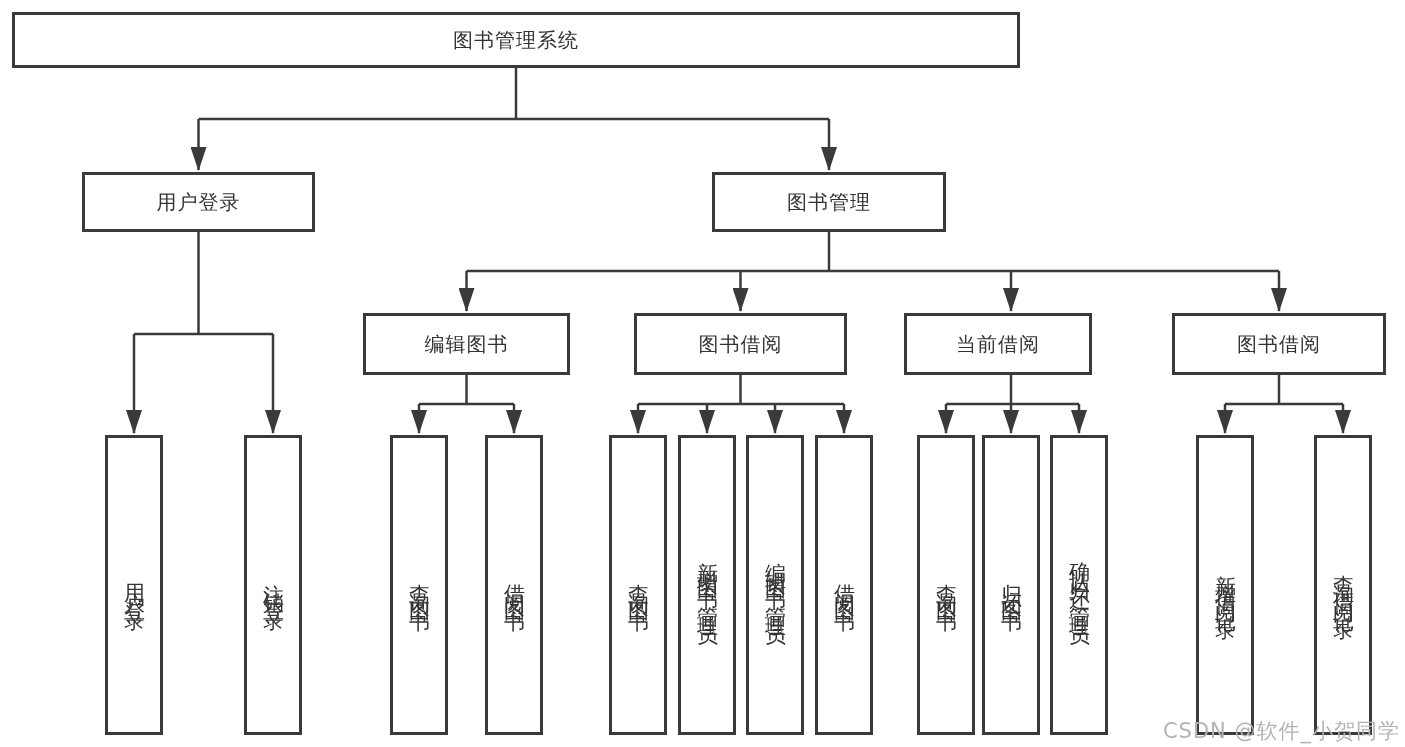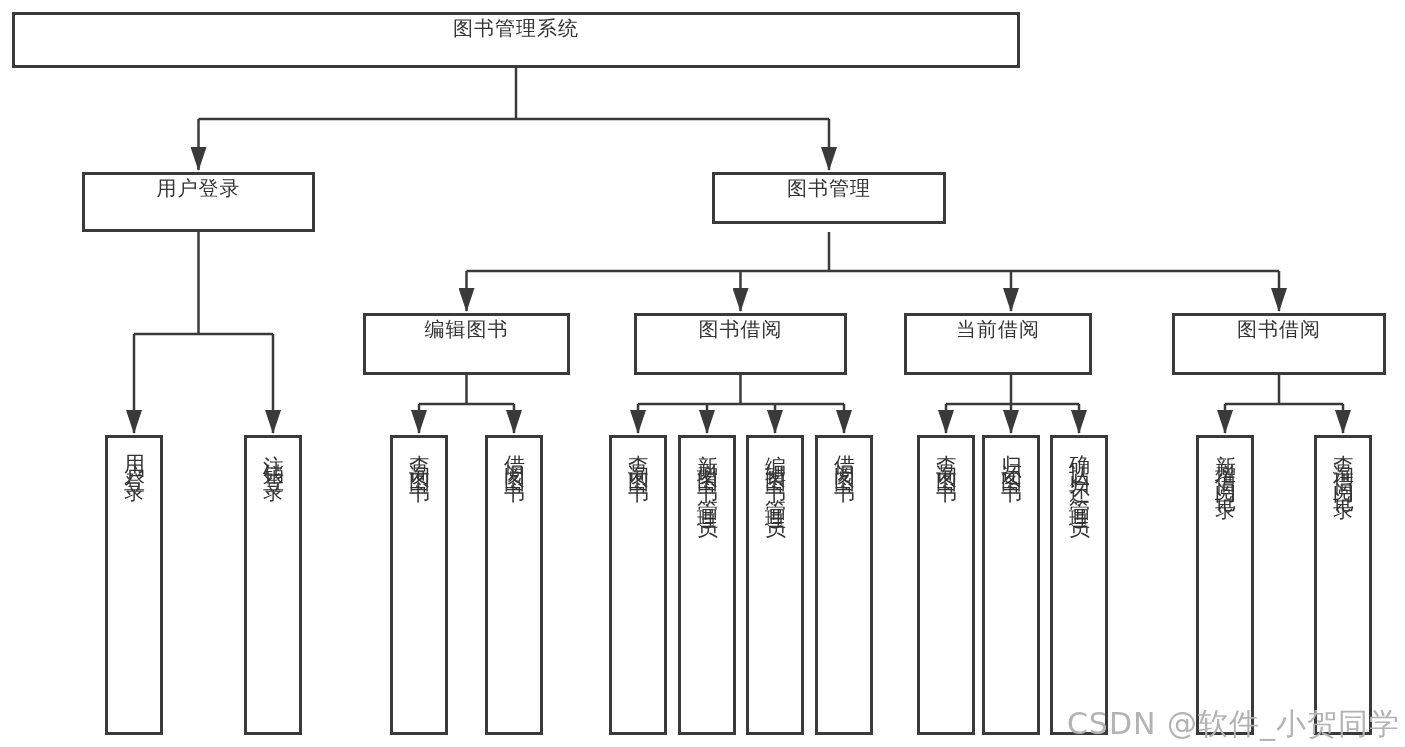--- a/index.html
+++ b/index.html
@@ -7,30 +7,30 @@
     position:relative;
     width:1405px; height:747px;
     background:#ffffff;
     font-family:"DejaVu Sans","Liberation Sans",sans-serif;
     overflow:hidden;
   }
   #connectors { position:absolute; left:0; top:0; width:1405px; height:747px; pointer-events:none; }
   .box {
     position:absolute; box-sizing:border-box;
     border:3px solid #3a3a3a; background:#ffffff;
-    display:flex; justify-content:center;
+    display:flex; align-items:center; justify-content:center;
   }
   .h-label { font-size:20px; color:#333333; letter-spacing:1px; white-space:nowrap; }
   .v-label {
     writing-mode:vertical-rl; text-orientation:mixed;
     font-size:21px; letter-spacing:9px; color:#333333; line-height:1;
   }
   .watermark {
     position:absolute; right:5px; bottom:2px;
-    font-size:30px; color:#b3b3b3; letter-spacing:1px;
+    font-size:21px; color:#b3b3b3; letter-spacing:1px;
     white-space:nowrap; z-index:5;
   }
 </style>
 </head>
 <body>
 
 <div id="canvas">
 
   <svg id="connectors" viewBox="0 0 1405 747" xmlns="http://www.w3.org/2000/svg">
     <defs>
@@ -94,21 +94,21 @@
     </g>
   </svg>
 
   <div class="box" style="left:12px; top:12px; width:1008px; height:56px;">
     <span class="h-label">图书管理系统</span>
   </div>
 
   <div class="box" style="left:82px; top:172px; width:233px; height:60px;">
     <span class="h-label">用户登录</span>
   </div>
-  <div class="box" style="left:712px; top:172px; width:234px; height:52px;">
+  <div class="box" style="left:712px; top:172px; width:234px; height:60px;">
     <span class="h-label">图书管理</span>
   </div>
 
   <div class="box" style="left:363px; top:313px; width:207px; height:62px;">
     <span class="h-label">编辑图书</span>
   </div>
   <div class="box" style="left:634px; top:313px; width:213px; height:62px;">
     <span class="h-label">图书借阅</span>
   </div>
   <div class="box" style="left:904px; top:313px; width:188px; height:62px;">

